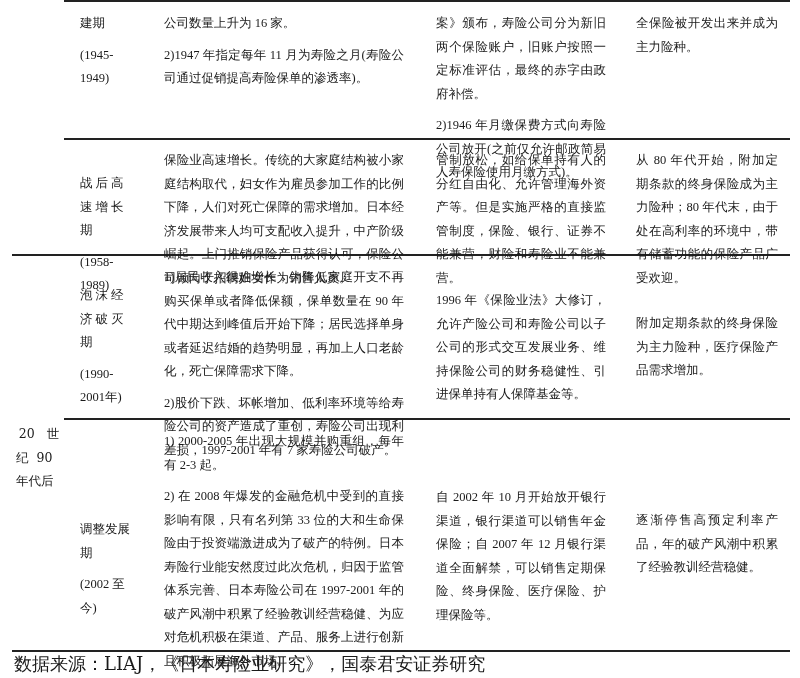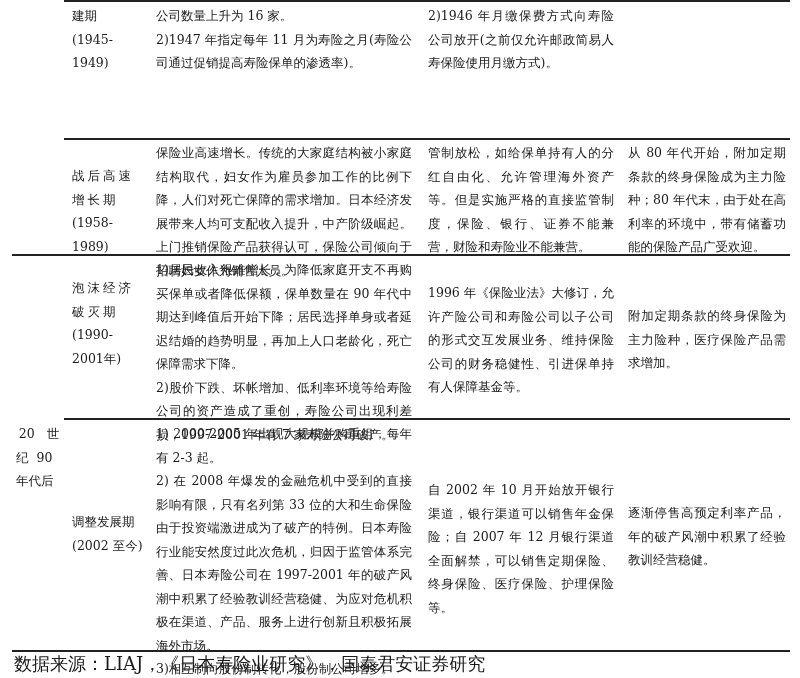--- a/index.html
+++ b/index.html
@@ -1,20 +1,20 @@
 <!DOCTYPE html>
 <html><head>
   <meta charset="utf-8">
   <style>
     html, body { margin: 0; padding: 0; background: #ffffff; }
     body { width: 800px; height: 678px; position: relative; overflow: hidden;
       font-family: "DejaVu Serif", "Liberation Serif", serif; color: #1a1a1a; }
     .line { position: absolute; height: 2px; background: #222; }
     .cell { position: absolute; font-size: 12.5px; line-height: 23.5px; }
-    .cell p { margin: 0; }
+    .cell p { margin: 8px; font-family: Liberation Serif, serif; }
     .era-label { position: absolute; font-size: 12.5px; line-height: 23.5px; }
     .source { position: absolute; left: 14px; top: 654px; font-size: 18px; line-height: 20px; }
     .just { text-align: justify; }
   </style>
 </head>
 <body>
 
 <div class="line" style="left:64px; top:0px; width:726px;"></div>
 <div class="line" style="left:64px; top:138px; width:726px;"></div>
 <div class="line" style="left:12px; top:254px; width:778px;"></div>
@@ -23,23 +23,25 @@
 
 <div class="cell" style="left:72px; top:4px; width:76px;">
   <p>建期</p>
   <p>(1945-1949)</p>
 </div>
 <div class="cell just" style="left:156px; top:4px; width:256px;">
   <p>公司数量上升为 16 家。</p>
   <p>2)1947 年指定每年 11 月为寿险之月(寿险公司通过促销提高寿险保单的渗透率)。</p>
 </div>
 <div class="cell just" style="left:428px; top:4px; width:186px;">
+  <p>案》颁布，寿险公司分为新旧两个保险账户，旧账户按照一定标准评估，最终的赤字由政府补偿。</p>
   <p>2)1946 年月缴保费方式向寿险公司放开(之前仅允许邮政简易人寿保险使用月缴方式)。</p>
 </div>
 <div class="cell just" style="left:628px; top:4px; width:158px;">
+  <p>全保险被开发出来并成为主力险种。</p>
 </div>
 
 <div class="cell" style="left:72px; top:164px; width:70px; letter-spacing:3px;">
   <p>战后高速增长期</p>
   <p style="letter-spacing:0;">(1958-1989)</p>
 </div>
 <div class="cell just" style="left:156px; top:141px; width:256px;">
   <p>保险业高速增长。传统的大家庭结构被小家庭结构取代，妇女作为雇员参加工作的比例下降，人们对死亡保障的需求增加。日本经济发展带来人均可支配收入提升，中产阶级崛起。上门推销保险产品获得认可，保险公司倾向于招聘妇女作为销售人员。</p>
 </div>
 <div class="cell just" style="left:428px; top:141px; width:186px;">

